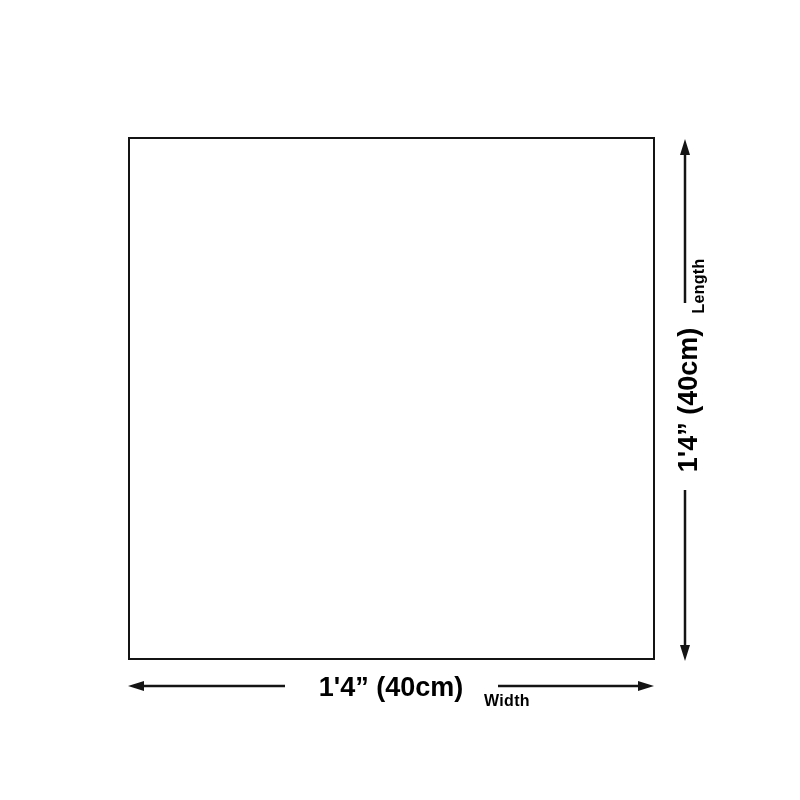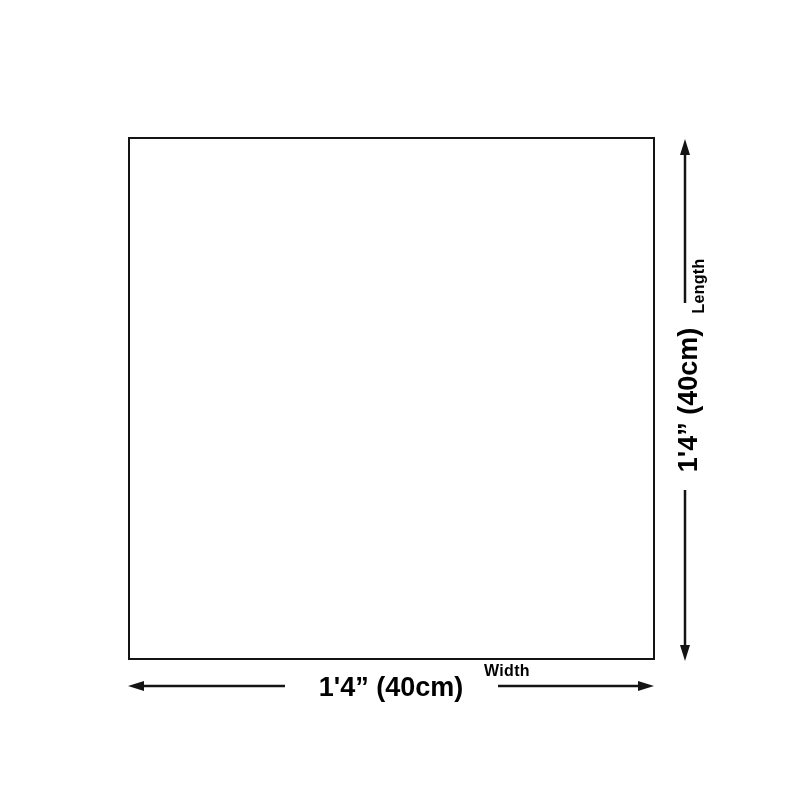--- a/index.html
+++ b/index.html
@@ -66,21 +66,21 @@
   .axis-label {
     position: absolute;
     font-weight: 700;
     font-size: 16px;
     color: var(--text-color);
     white-space: nowrap;
     letter-spacing: 0.3px;
   }
   .width-axis {
     left: 507px;
-    top: 671px;
+    top: 701px;
     transform: translate(-50%, -50%);
   }
   .length-axis {
     left: 699px;
     top: 286px;
     transform: translate(-50%, -50%) rotate(-90deg);
   }
 </style>
 </head>
 <body>

